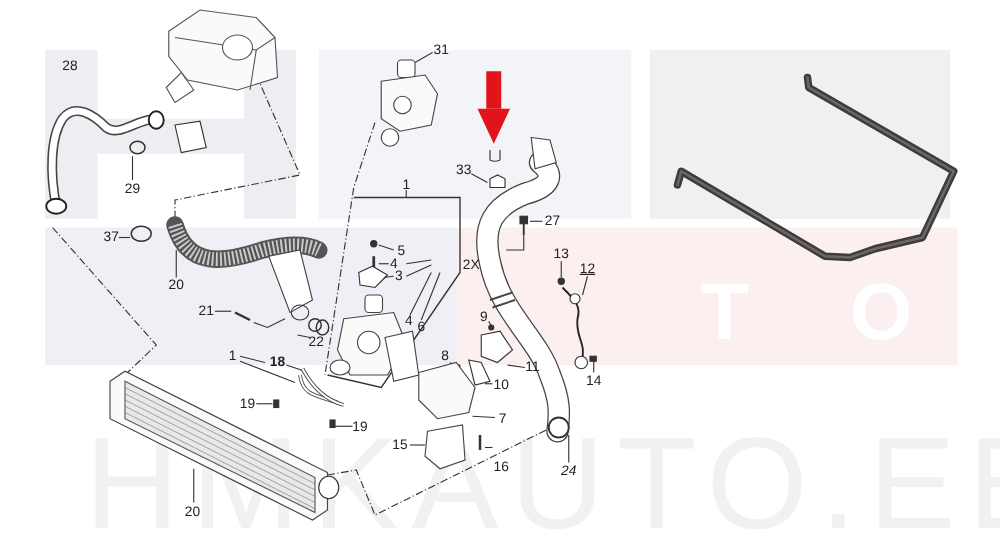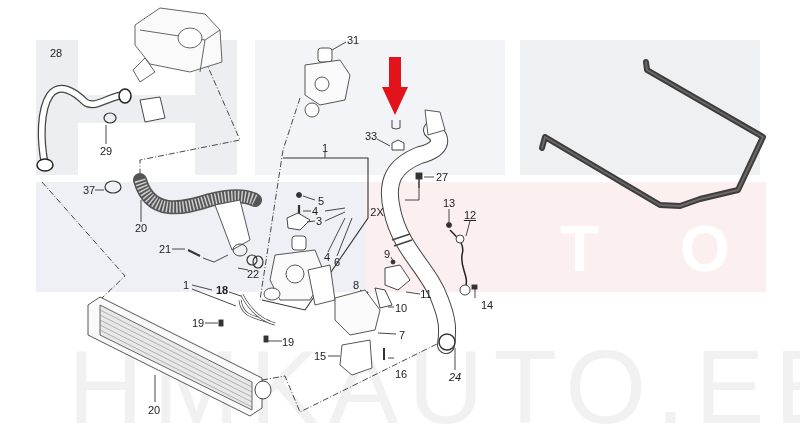--- a/index.html
+++ b/index.html
@@ -194,21 +194,21 @@
     <span class="callout" style="left:327px;top:257px;">4</span>
     <span class="callout" style="left:321px;top:201px;">5</span>
     <span class="callout" style="left:337px;top:262px;">6</span>
     <span class="callout" style="left:402px;top:335px;">7</span>
     <span class="callout" style="left:356px;top:285px;">8</span>
     <span class="callout" style="left:387px;top:254px;">9</span>
     <span class="callout" style="left:401px;top:308px;">10</span>
     <span class="callout" style="left:426px;top:294px;">11</span>
     <span class="callout" style="left:470px;top:215px;text-decoration:underline;">12</span>
     <span class="callout" style="left:449px;top:203px;">13</span>
-    <span class="callout" style="left:475px;top:305px;margin-left:12px;">14</span>
+    <span class="callout" style="left:475px;top:305px;">14</span>
     <span class="callout" style="left:320px;top:356px;text-align:right;">15</span>
     <span class="callout" style="left:401px;top:358px;margin-top:16px;">16</span>
     <span class="callout" style="left:186px;top:285px;">1</span>
     <span class="callout" style="left:222px;top:290px;font-weight:bold;">18</span>
     <span class="callout" style="left:198px;top:323px;">19</span>
     <span class="callout" style="left:288px;top:342px;">19</span>
     <span class="callout" style="left:141px;top:228px;">20</span>
     <span class="callout" style="left:165px;top:249px;">21</span>
     <span class="callout" style="left:233px;top:274px;margin-left:20px;">22</span>
     <span class="callout" style="left:89px;top:190px;">37</span>

